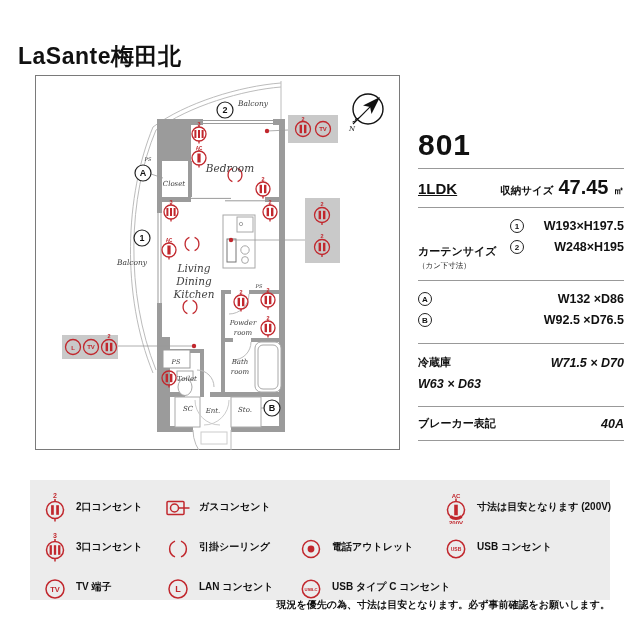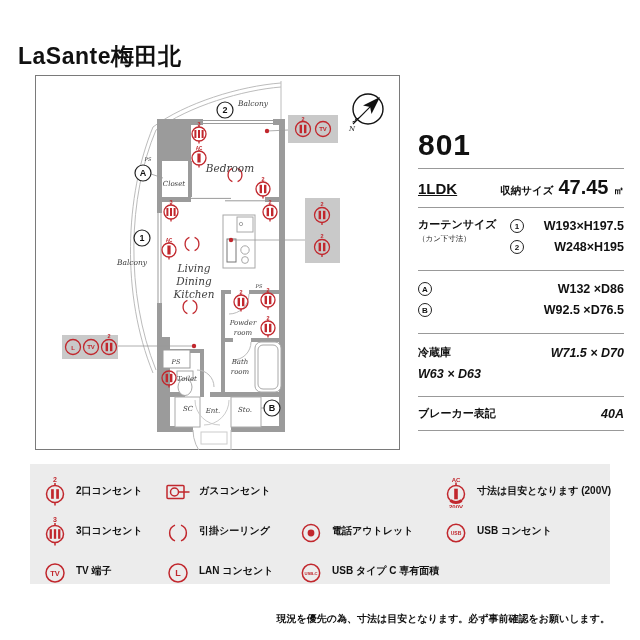--- a/index.html
+++ b/index.html
@@ -26,41 +26,41 @@
   #info{position:absolute;left:418px;top:130px;width:206px;}
   #room-no{font-size:30px;font-weight:bold;line-height:1;letter-spacing:1px;}
   .rule{border:none;border-top:1px solid #999;margin:0;}
   .rowflex{display:flex;align-items:baseline;}
   #layout-row{padding:7px 0 8px 0;}
   #layout-type{font-size:15px;font-weight:bold;flex:1;text-decoration:underline;}
   .arealbl{font-size:10.5px;font-weight:bold;margin-right:5px;}
   #area-val{font-size:20px;font-weight:bold;margin-right:5px;}
   #area-unit{font-size:10.5px;font-weight:bold;}
   .sect{display:flex;padding:9px 0;}
-  .sect .lblcol{width:92px;}
+  .sect .lblcol{width:92px;margin-top:27px;}
   .slabel{font-size:11px;font-weight:bold;}
   .ssub{font-size:7.5px;color:#222;margin-top:2px;}
   .valcol{flex:1;}
   .vrow{display:flex;align-items:center;margin:2px 0 7px 0;}
   .circ{width:12px;height:12px;border:1px solid #222;border-radius:50%;display:inline-flex;
         align-items:center;justify-content:center;font-size:8px;font-weight:bold;flex:0 0 auto;}
   .vval{flex:1;text-align:right;font-size:12.5px;font-weight:bold;}
   .lv{display:flex;align-items:center;margin:3px 0 7px 0;}
   .lvl{font-size:11px;font-weight:bold;flex:1;}
   .lvv{font-size:12.5px;font-weight:bold;text-align:right;font-style:italic;}
   
-  #legend{position:absolute;left:30px;top:464px;width:580px;height:120px;background:#ececec;text-align:center;}
+  #legend{position:absolute;left:30px;top:480px;width:580px;height:120px;background:#ececec;text-align:center;}
   .litem{position:absolute;display:flex;align-items:center;gap:8px;}
   .litem .lab{font-size:10px;font-weight:bold;color:#111;white-space:nowrap;}
   .licon{width:26px;height:34px;display:block;}
   .lg{stroke:#c1272d;fill:none;stroke-width:1.5;}
   .lgf{fill:#c1272d;stroke:none;}
   .lgt{fill:#c1272d;text-anchor:middle;font-family:"Liberation Sans",sans-serif;font-weight:bold;}
   
-  #note{position:absolute;right:30px;top:598px;font-size:10px;font-weight:bold;color:#111;margin-top:14px;}
+  #note{position:absolute;right:30px;top:598px;font-size:10px;font-weight:bold;color:#111;}
 </style>
 </head>
 <body>
 
 <div id="sheet">
 
   <h1 id="title">LaSante梅田北</h1>
 
   <svg id="plan" width="365" height="375" viewBox="0 0 365 375">
 
@@ -486,19 +486,19 @@
           <text class="lgt" y="5.2" font-size="9">L</text>
       </svg>
       <span class="lab">LAN コンセント</span>
     </div>
 
     <div class="litem" style="left:268px;top:90px">
       <svg class="licon" viewBox="-13 -17 26 34">
         <circle class="lg" cy="2" r="8.7" stroke-width="1.4"></circle>
           <text class="lgt" y="3.8" font-size="4.2">USB-C</text>
       </svg>
-      <span class="lab">USB タイプ C 専有面積</span>
+      <span class="lab">USB タイプ C コンセント</span>
     </div>
   </div>
 
   <div id="note">現況を優先の為、寸法は目安となります。必ず事前確認をお願いします。</div>
 
 </div>
 
 </body></html>

